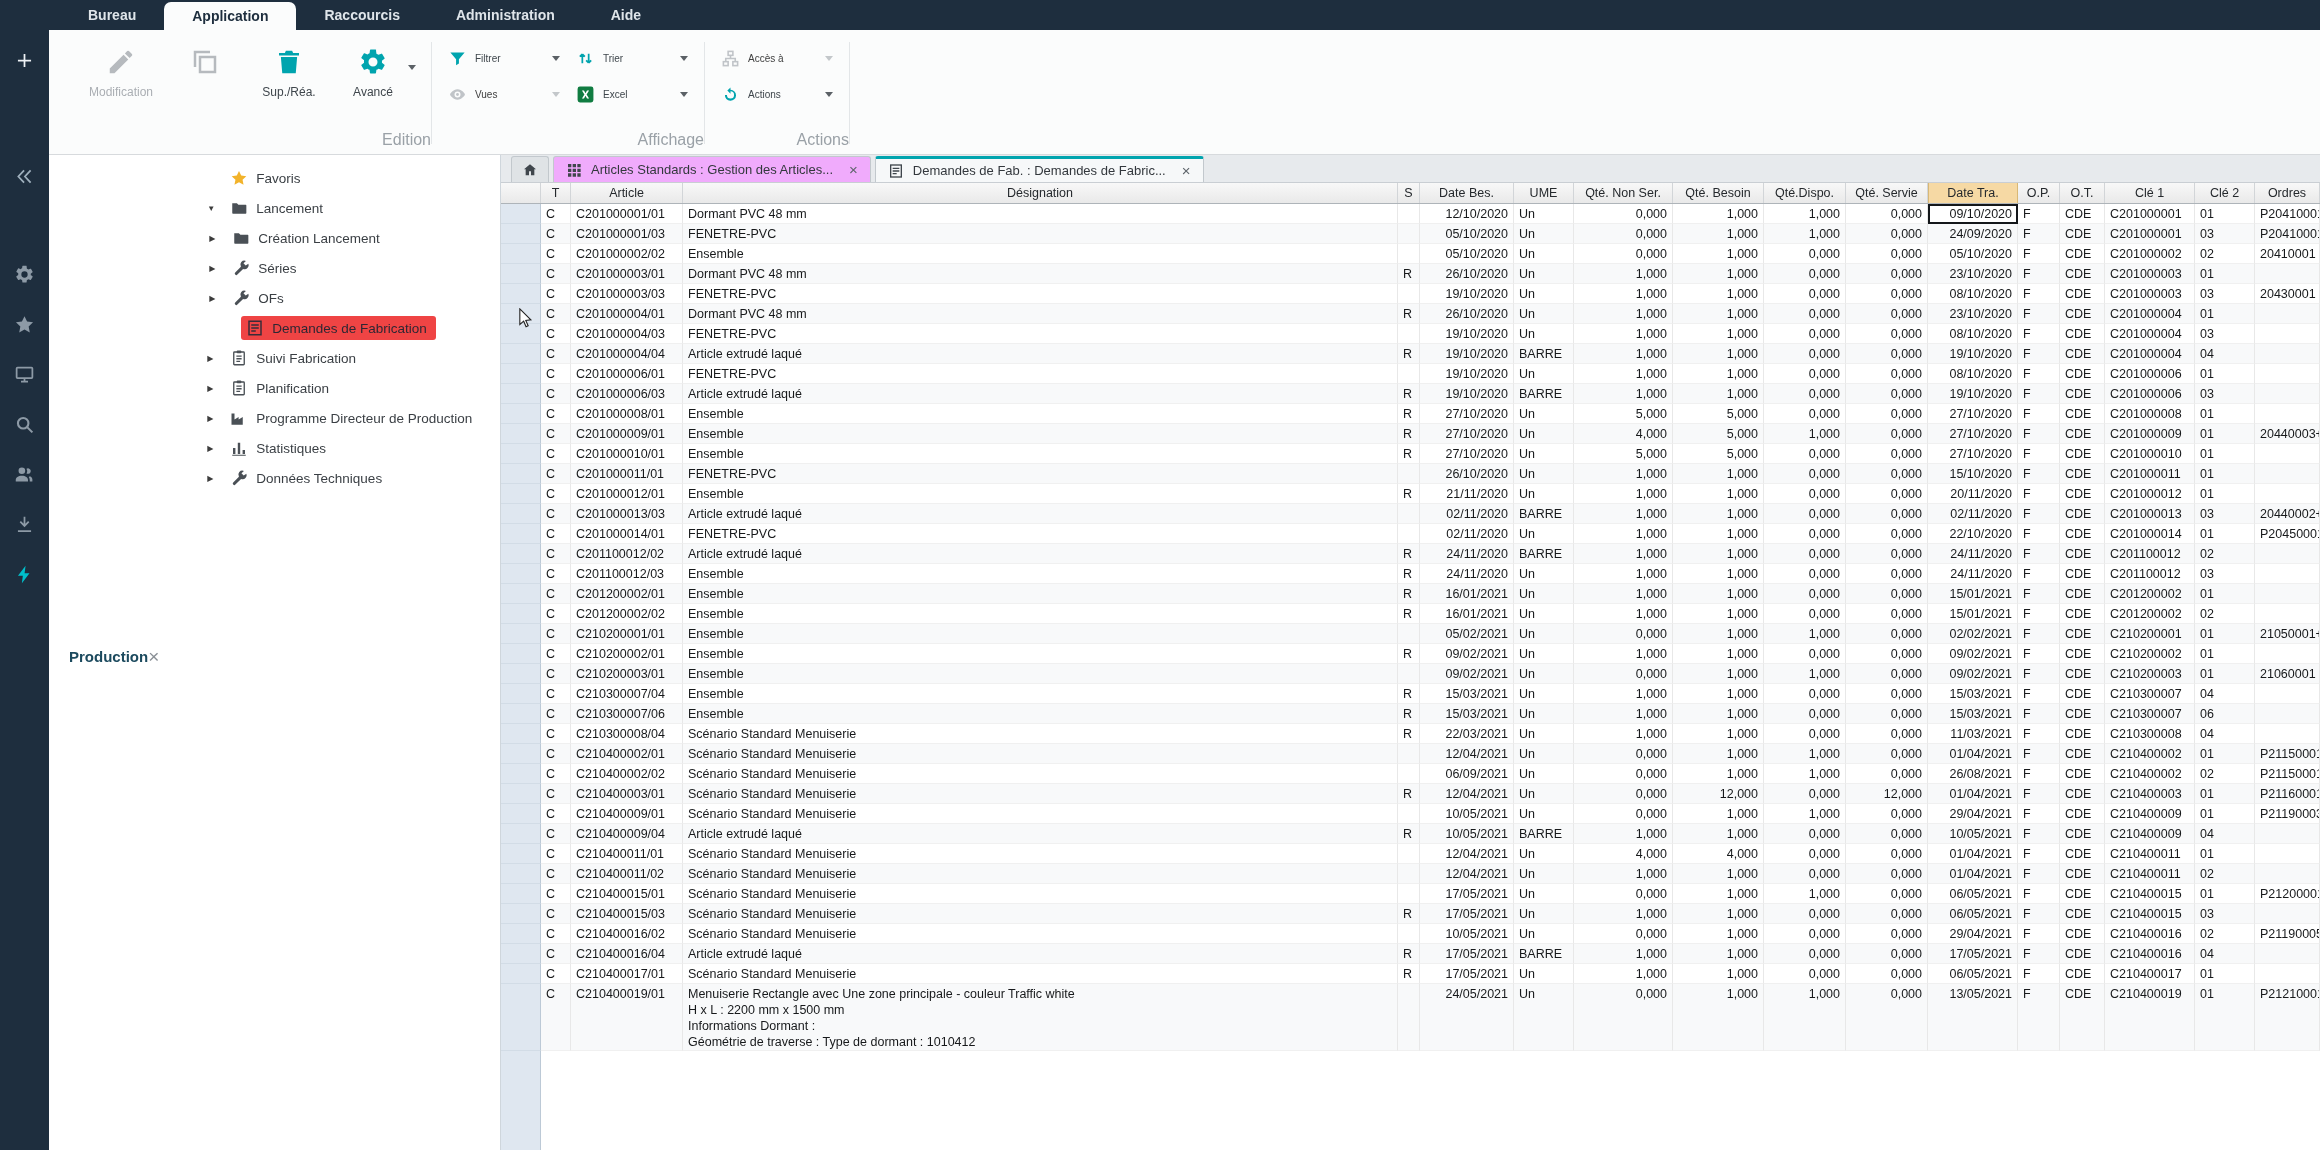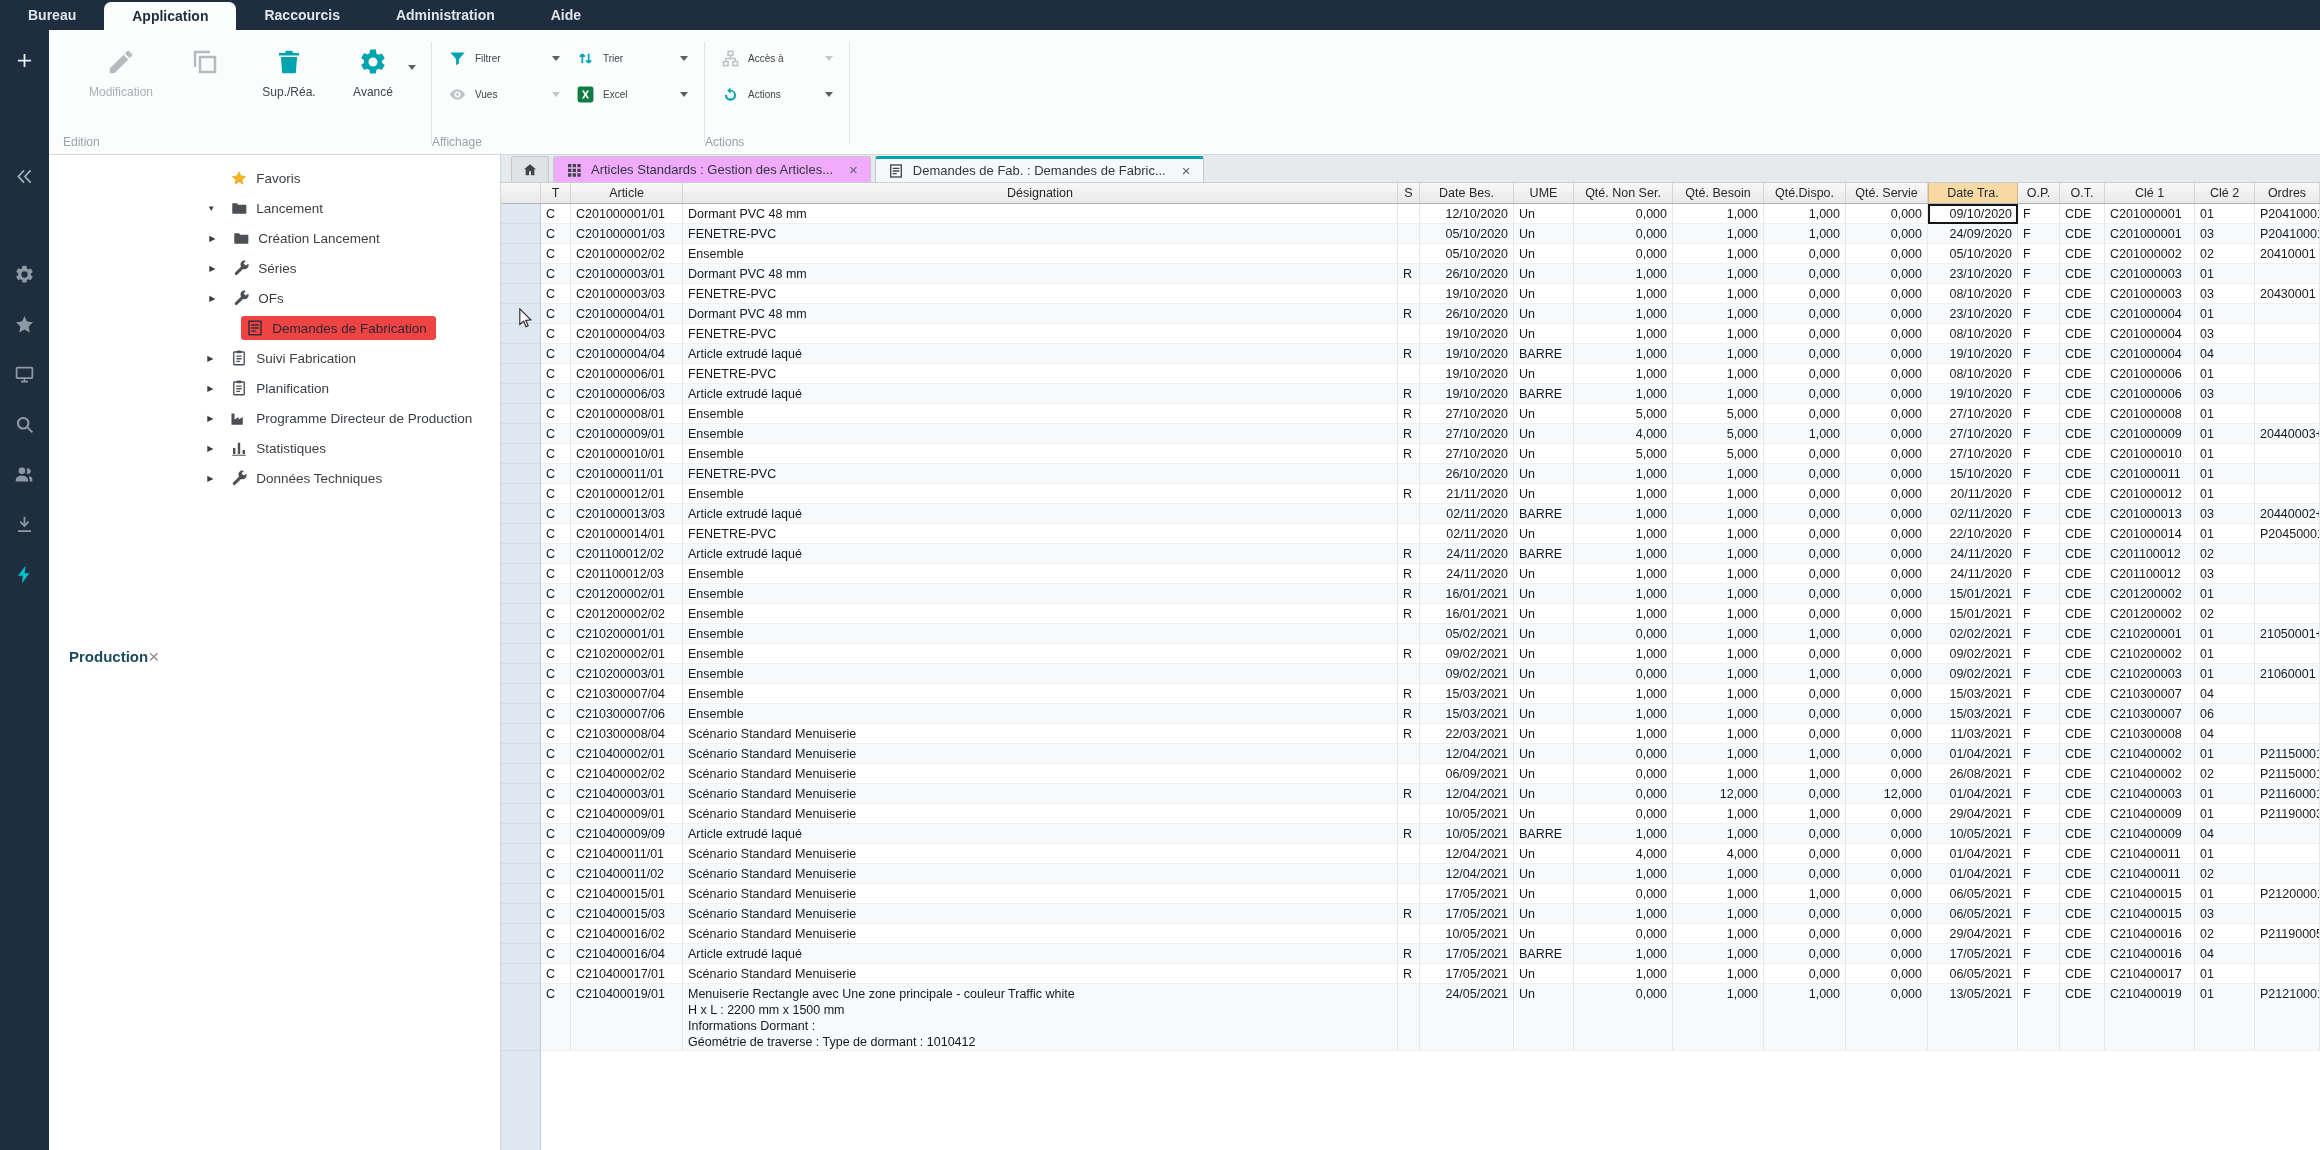--- a/index.html
+++ b/index.html
@@ -2,43 +2,43 @@
 <html><head>
 <meta charset="utf-8">
 <style>
   *{box-sizing:border-box}
   html,body{margin:0;padding:0}
   body{width:2320px;height:1150px;overflow:hidden;background:#fff;
        font-family:"Liberation Sans",sans-serif;color:#222;position:relative}
 
   
   .menubar{height:30px;background:#1e2e3e;display:flex;align-items:stretch;
-           color:#dfe5ea;font-size:14px;font-weight:600}
+           padding-left:60px;color:#dfe5ea;font-size:14px;font-weight:600}
   .menu-item{padding:0 28px;display:flex;align-items:center;cursor:default;white-space:nowrap}
   .menu-item.active{background:#fbfcfc;color:#1e2e3e;border-radius:7px 7px 0 0;margin-top:2px}
 
   
   .app-row{display:flex;height:1120px}
   .iconstrip{width:49px;background:#1e2e3e;display:flex;flex-direction:column;align-items:center;flex:none}
   .sb-btn{width:36px;height:36px;margin-top:14px;display:flex;align-items:center;justify-content:center;
           color:#8d9aa6;border-radius:6px;cursor:pointer}
   .sb-btn svg{width:21px;height:21px}
   .sb-btn.first{margin-top:12px;color:#eef2f5}
   .sb-btn.collapse{margin-top:80px;margin-bottom:26px;color:#9fb0bd}
   .sb-btn.group-start{margin-top:36px}
   .sb-btn.accent{color:#00c0cc}
 
   .main-col{flex:1;display:flex;flex-direction:column;min-width:0}
 
   
   .ribbon{height:125px;background:#fbfcfc;border-bottom:1px solid #d7dadd;
           display:flex;align-items:stretch;padding-left:14px}
   .rgroup{display:flex;position:relative;padding:4px 16px 18px}
-  .rgroup .glabel{position:absolute;bottom:5px;left:0;right:0;text-align:left;
-                  font-size:12px;color:#9aa1a7}
+  .rgroup .glabel{position:absolute;bottom:5px;left:0;right:0;text-align:right;
+                  font-size:16px;color:#9aa1a7}
   .rgroup-sep{width:1px;background:#e3e6e8;margin:12px 0 10px}
   .big-btn{width:78px;display:flex;flex-direction:column;align-items:center;margin:2px 3px 0;
            color:#3f464c;font-size:12px;position:relative;cursor:pointer;text-align:center}
   .big-btn .ic{width:34px;height:34px;margin:9px 0 6px;display:flex;align-items:center;justify-content:center}
   .big-btn .ic svg{width:30px;height:30px}
   .big-btn.disabled{color:#aaaeb3}
   .caret{width:0;height:0;border:4px solid transparent;border-top:5px solid currentColor;margin-top:5px}
   .big-btn .side-caret{display:none;position:absolute;right:-4px;top:24px;color:#5b6166}
   .big-btn.has-caret .side-caret{display:block}
   .sm-col{display:flex;flex-direction:column;justify-content:flex-start;padding-top:10px}
@@ -1262,21 +1262,21 @@
                 <span class="cell">F</span>
                 <span class="cell">CDE</span>
                 <span class="cell">C210400009</span>
                 <span class="cell">01</span>
                 <span class="cell">P21190003</span>
               </div>
 
               <div class="trow grid17">
                 <span class="cell gutter"></span>
                 <span class="cell">C</span>
-                <span class="cell">C210400009/09</span>
+                <span class="cell">C210400009/04</span>
                 <span class="cell c-d">Article extrudé laqué</span>
                 <span class="cell">R</span>
                 <span class="cell num">10/05/2021</span>
                 <span class="cell">BARRE</span>
                 <span class="cell num">1,000</span>
                 <span class="cell num">1,000</span>
                 <span class="cell num">0,000</span>
                 <span class="cell num">0,000</span>
                 <span class="cell num">10/05/2021</span>
                 <span class="cell">F</span>

